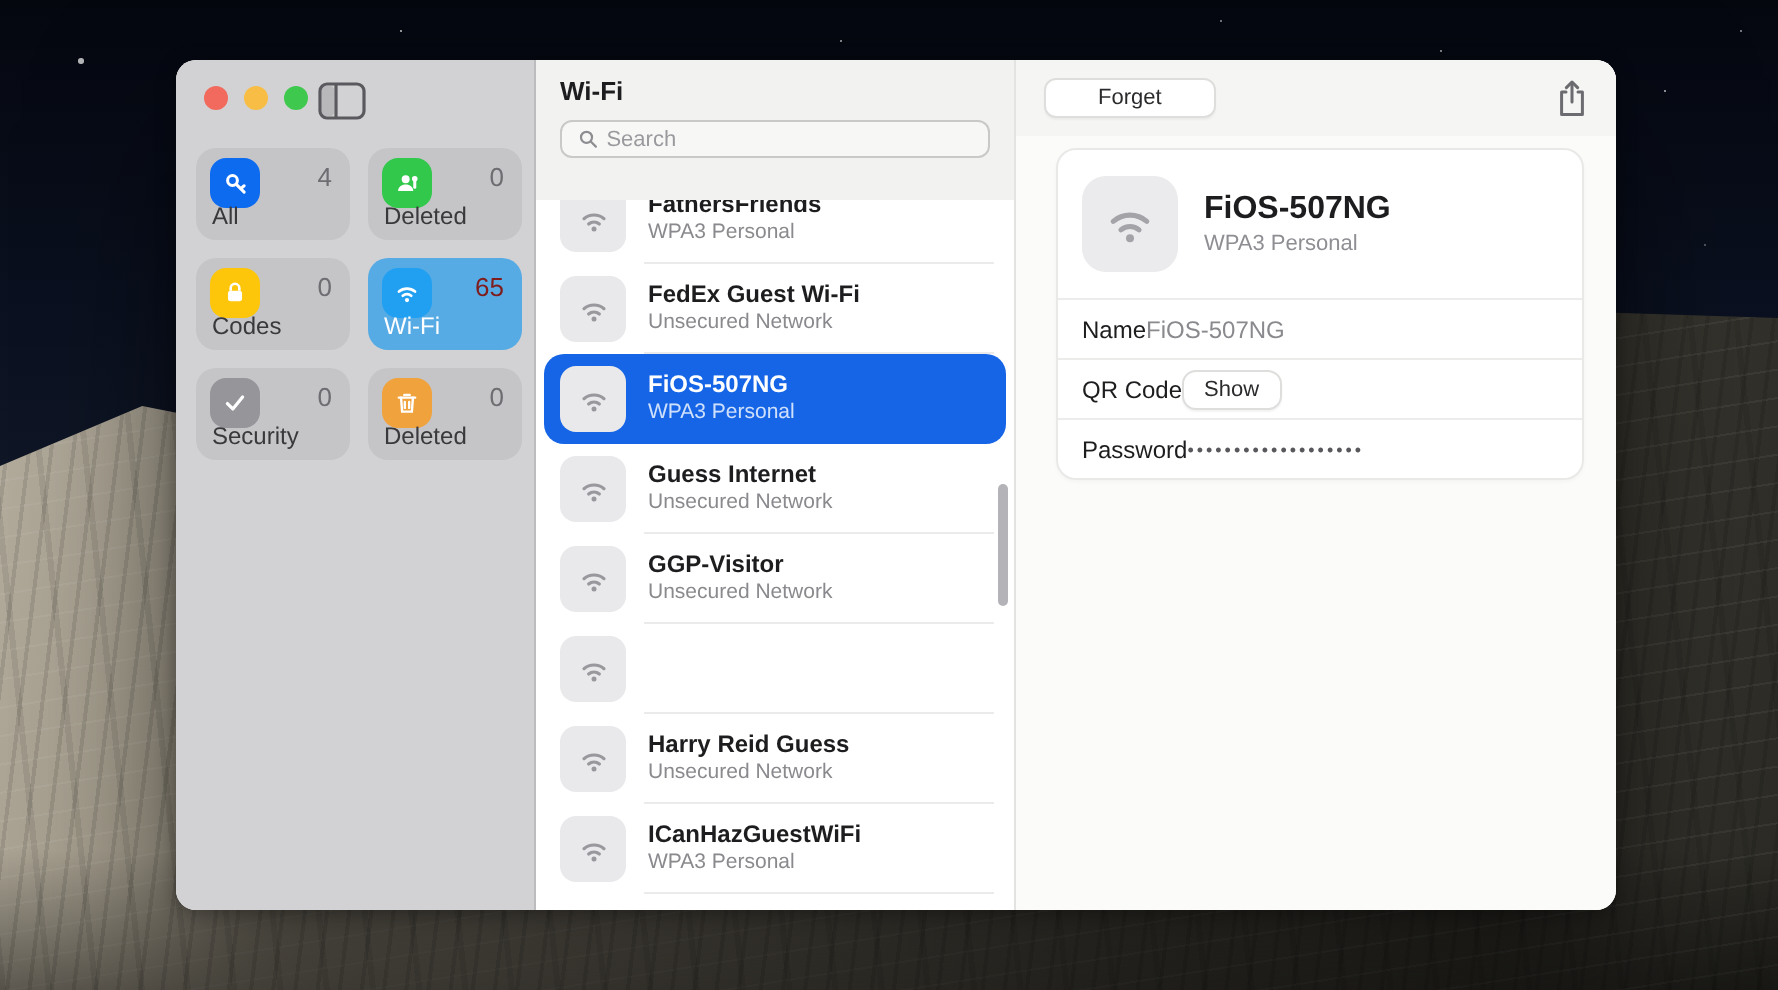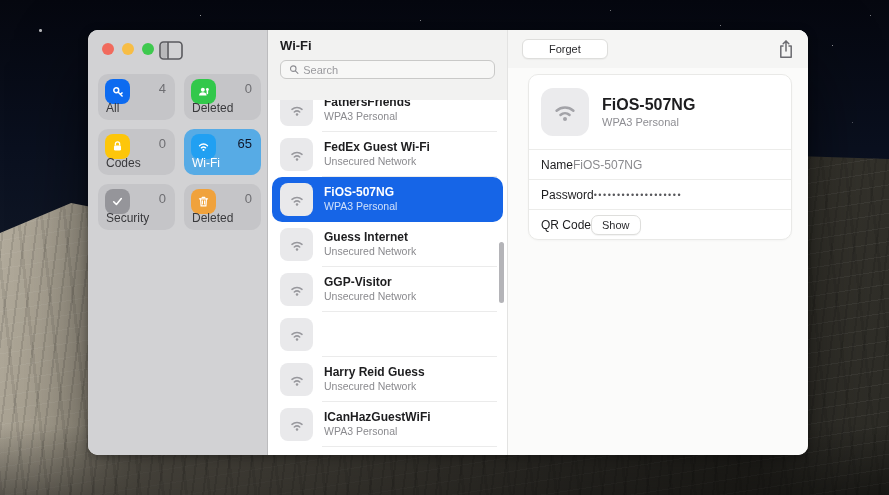--- a/index.html
+++ b/index.html
@@ -47,21 +47,21 @@
   .traffic span { width:12px; height:12px; border-radius:50%; display:block; }
   .tl-red{background:#f16a5d;} .tl-yellow{background:#f7bd45;} .tl-green{background:#3ec94e;}
   .sbtoggle { position:absolute; top:11px; left:71px; width:24px; height:19px; cursor:default; }
   .cards { position:absolute; top:44px; left:10px; width:163px; display:grid;
     grid-template-columns:77px 77px; grid-auto-rows:46px; gap:9px 9px; }
   .card { background:#c5c5c8; border-radius:10px; padding:5px 7px; position:relative; }
   .card .ic { width:25px; height:25px; border-radius:8px; display:flex; align-items:center; justify-content:center; }
   .card .cnt { position:absolute; top:7px; right:9px; font-size:13px; color:#6e6e72; }
   .card .lbl { position:absolute; left:8px; bottom:5px; font-size:12px; color:#39393c; }
   .card.sel { background:#57abe5; }
-  .card.sel .cnt { color:#0f172a; }
+  .card.sel .cnt { color:#7f1d1d; }
   .card.sel .lbl { color:#ffffff; }
 
   
   .col { width:240px; flex:none; background:#ffffff; position:relative; border-right:1px solid #e3e3e2; }
   .col-head { background:#f2f2f1; padding:8px 12px 6px 12px; height:70px; }
   .col-title { font-size:13px; font-weight:bold; color:#1d1d1f; }
   .col-sub { font-size:11px; color:#6f6f73; margin-top:2px; }
   .search { margin-top:7px; height:19px; border:1px solid #c9c9c8; border-radius:6px;
     background:#f7f7f6; display:flex; align-items:center; padding:0 8px; gap:4px; }
   .search input { border:none; outline:none; background:transparent; font-size:11px; color:#333;
@@ -386,24 +386,24 @@
           <div class="dsub">WPA3 Personal</div>
         </div>
       </div>
 
       <div class="drow">
         <span class="dl">Name</span>
         <span class="dv">FiOS-507NG</span>
       </div>
 
       <div class="drow">
+        <span class="dl">QR Code</span>
+        <button class="btn-show">Show</button>
+      </div>
+
+      <div class="drow">
         <span class="dl">Password</span>
         <span class="dots">•••••••••••••••••••</span>
       </div>
-
-      <div class="drow">
-        <span class="dl">QR Code</span>
-        <button class="btn-show">Show</button>
-      </div>
     </div>
   </div>
 
 </div>
 
 </body></html>

